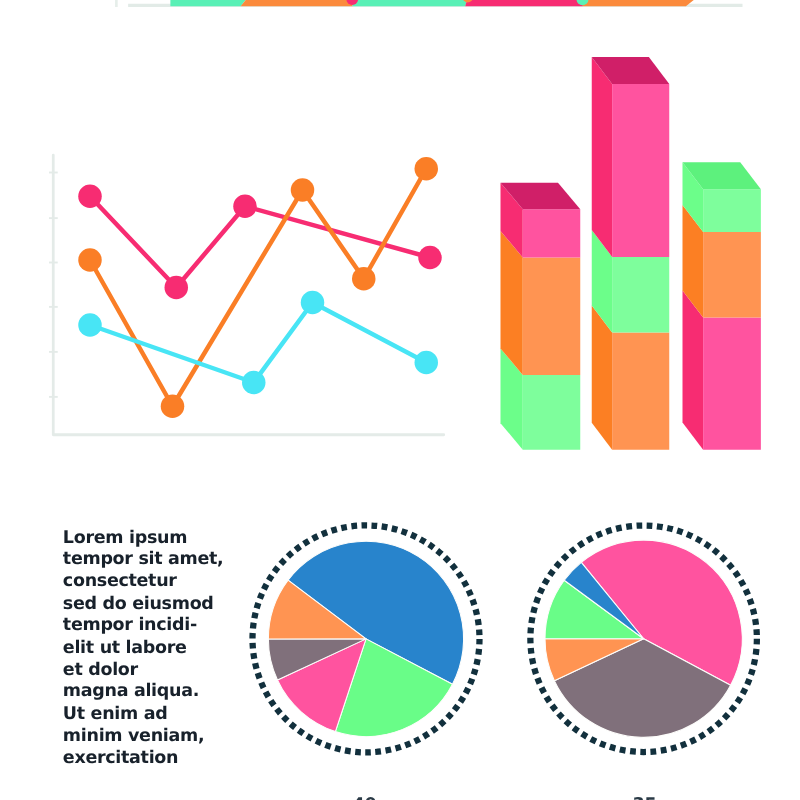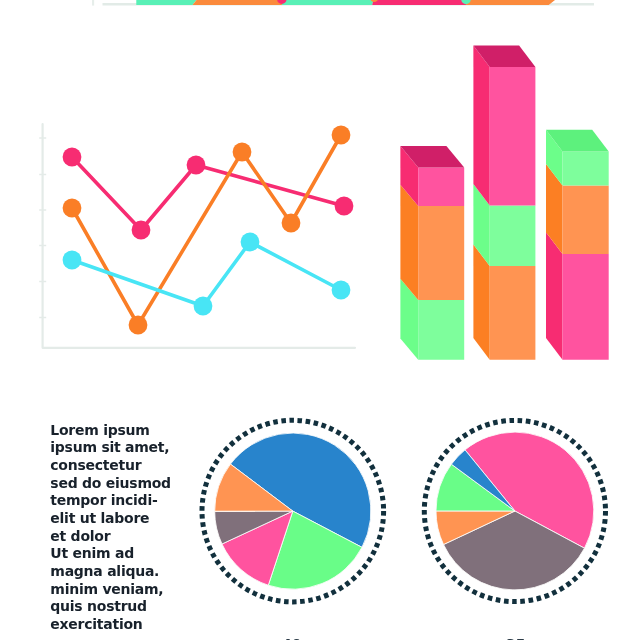--- a/index.html
+++ b/index.html
@@ -111,25 +111,24 @@
         <path fill="#2884cc" stroke="#fdfdfb" stroke-width="0.85" stroke-linejoin="round" d="M514.9 511 L451.39 464.18 A78.9 78.9 0 0 1 465.03 449.86 Z"></path>
         <circle cx="514.9" cy="511" r="90.6" fill="none" stroke="#12303d" stroke-width="5" stroke-dasharray="4.62 3.63"></circle>
       </g>
   </svg>
 
   <div class="pie-label" id="pie-label-1">40</div>
   <div class="pie-label" id="pie-label-2">35</div>
 
   <div class="body-copy">
     <div>Lorem ipsum</div>
-    <div>ipsum sit amet,</div>
+    <div>tempor sit amet,</div>
     <div>consectetur</div>
     <div>sed do eiusmod</div>
     <div>tempor incidi-</div>
     <div>elit ut labore</div>
     <div>et dolor</div>
+    <div>magna aliqua.</div>
     <div>Ut enim ad</div>
-    <div>magna aliqua.</div>
     <div>minim veniam,</div>
-    <div>quis nostrud</div>
     <div>exercitation</div>
   </div>
 </div>
 
 </body></html>

